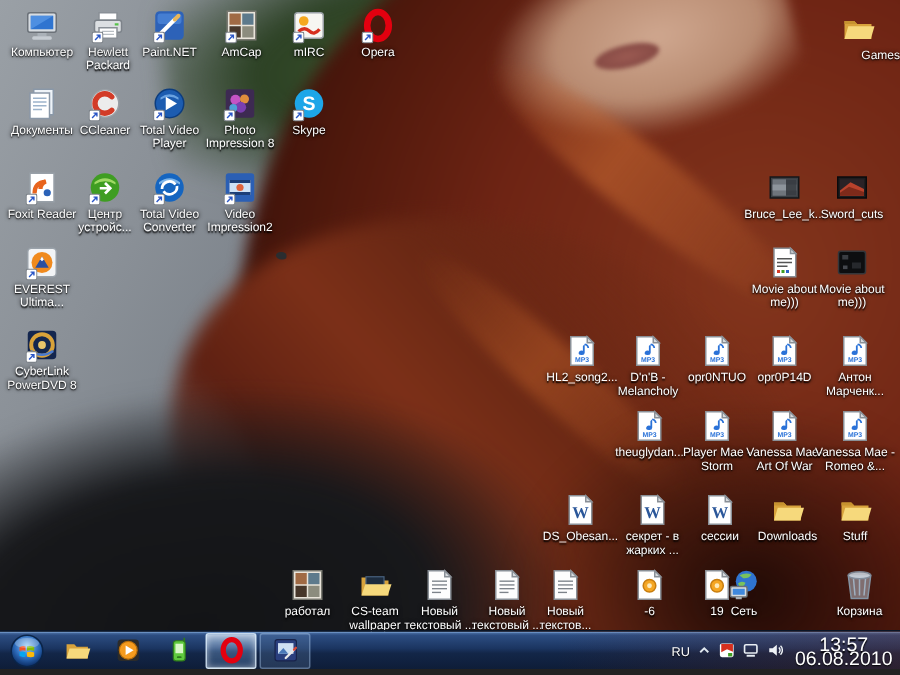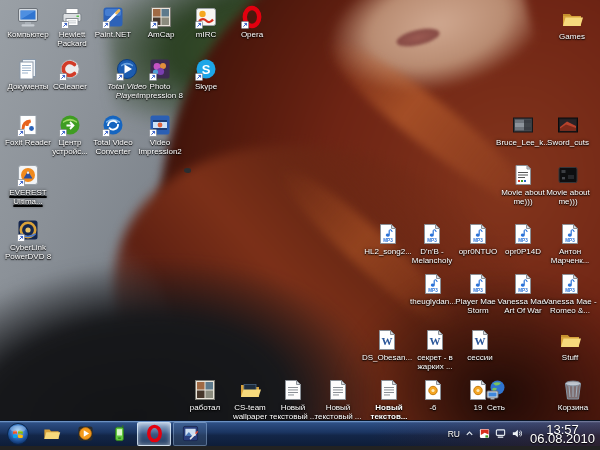--- a/index.html
+++ b/index.html
@@ -168,21 +168,21 @@
           </svg>
           <span class="sc">
             <svg viewBox="0 0 10 10">
               <rect x="0.5" y="0.5" width="9" height="9" rx="1.5" fill="#fff" stroke="#7d838a" stroke-width="1"></rect>
               <path d="M3 7 L7 3 M4.2 3 L7 3 L7 5.8" stroke="#2a56c6" stroke-width="1.2" fill="none"></path>
             </svg>
           </span>
         </div>
         <div class="dlabel">Opera</div>
       </div>
-      <div class="dicon" style="left: 544px; top: 7px;">
+      <div class="dicon" style="left: 544px; top: 7px; text-align: right;">
         <div class="glyph">
           <svg viewBox="0 0 24 24">
             <path d="M3 7 L3 19 L21 19 L21 9 L11.5 9 L9.5 7 Z" fill="#d8a33c"></path>
             <path d="M3 7 L9.5 7 L11.5 9 L3 9 Z" fill="#c6922f"></path>
             <path d="M3 19 L5.5 10.5 L23 10.5 L20.5 19 Z" fill="#f6d97c"></path>
           </svg>
         </div>
         <div class="dlabel">Games</div>
       </div>
       <div class="dicon" style="left: 0px; top: 57px;">
@@ -206,21 +206,21 @@
           </svg>
           <span class="sc">
             <svg viewBox="0 0 10 10">
               <rect x="0.5" y="0.5" width="9" height="9" rx="1.5" fill="#fff" stroke="#7d838a" stroke-width="1"></rect>
               <path d="M3 7 L7 3 M4.2 3 L7 3 L7 5.8" stroke="#2a56c6" stroke-width="1.2" fill="none"></path>
             </svg>
           </span>
         </div>
         <div class="dlabel">CCleaner</div>
       </div>
-      <div class="dicon" style="left: 99px; top: 57px; font-style: italic;">
+      <div class="dicon" style="left: 85px; top: 57px;">
         <div class="glyph">
           <svg viewBox="0 0 24 24">
             <circle cx="12" cy="12" r="9.5" fill="#1c5cb0" stroke="#0d3d7e"></circle>
             <path d="M6 8 Q12 3.5 18 8 L18 9.5 Q12 5.5 6 9.5 Z" fill="#7db4ee" opacity=".8"></path>
             <path d="M9.5 7.5 L17 12 L9.5 16.5 Z" fill="#fff"></path>
           </svg>
           <span class="sc">
             <svg viewBox="0 0 10 10">
               <rect x="0.5" y="0.5" width="9" height="9" rx="1.5" fill="#fff" stroke="#7d838a" stroke-width="1"></rect>
               <path d="M3 7 L7 3 M4.2 3 L7 3 L7 5.8" stroke="#2a56c6" stroke-width="1.2" fill="none"></path>
@@ -343,21 +343,21 @@
         <div class="glyph">
           <svg viewBox="0 0 24 24">
             <rect x="2.5" y="5" width="19" height="14" fill="#1c1c1e" stroke="#0a0a0c"></rect>
             <rect x="4" y="6.5" width="16" height="11" fill="#2a2226"></rect>
             <path d="M4 14 L11 8.5 L20 13 L20 17.5 L4 17.5 Z" fill="#b8422c"></path>
             <path d="M4 15.5 L10 11.5 L20 15 L20 17.5 L4 17.5 Z" fill="#7e2a1a"></path>
           </svg>
         </div>
         <div class="dlabel">Sword_cuts</div>
       </div>
-      <div class="dicon" style="left: 0px; top: 163px; text-decoration: underline;">
+      <div class="dicon" style="left: 0px; top: 163px;">
         <div class="glyph">
           <svg viewBox="0 0 24 24">
             <rect x="2.5" y="2.5" width="19" height="19" rx="2.5" fill="#f2f4f6" stroke="#9aa2aa"></rect>
             <circle cx="12" cy="12" r="7" fill="#f08a1e"></circle>
             <path d="M7.5 15.5 L12 8 L16.5 15.5 Z" fill="#2a4fa0"></path>
             <path d="M10.8 10 L12 8 L13.2 10 L12 11.2 Z" fill="#fff"></path>
           </svg>
           <span class="sc">
             <svg viewBox="0 0 10 10">
               <rect x="0.5" y="0.5" width="9" height="9" rx="1.5" fill="#fff" stroke="#7d838a" stroke-width="1"></rect>
@@ -541,20 +541,30 @@
       <div class="dicon" style="left: 452px; top: 328px;">
         <div class="glyph">
           <svg viewBox="0 0 24 24">
             <path d="M4.5 2.5 L15.5 2.5 L19.5 6.5 L19.5 21.5 L4.5 21.5 Z" fill="#fff" stroke="#8a9097"></path>
             <path d="M15.5 2.5 L15.5 6.5 L19.5 6.5 Z" fill="#d6dade" stroke="#8a9097"></path>
             <text x="12" y="17" font-size="11" font-family="Liberation Serif, serif" font-weight="bold" fill="#2b579a" text-anchor="middle">W</text>
           </svg>
         </div>
         <div class="dlabel">сессии</div>
       </div>
+      <div class="dicon" style="left: 497px; top: 328px;">
+        <div class="glyph">
+          <svg viewBox="0 0 24 24">
+            <path d="M3 7 L3 19 L21 19 L21 9 L11.5 9 L9.5 7 Z" fill="#d8a33c"></path>
+            <path d="M3 7 L9.5 7 L11.5 9 L3 9 Z" fill="#c6922f"></path>
+            <path d="M3 19 L5.5 10.5 L23 10.5 L20.5 19 Z" fill="#f6d97c"></path>
+          </svg>
+        </div>
+        <div class="dlabel">Downloads</div>
+      </div>
       <div class="dicon" style="left: 542px; top: 328px;">
         <div class="glyph">
           <svg viewBox="0 0 24 24">
             <path d="M3 7 L3 19 L21 19 L21 9 L11.5 9 L9.5 7 Z" fill="#d8a33c"></path>
             <path d="M3 7 L9.5 7 L11.5 9 L3 9 Z" fill="#c6922f"></path>
             <path d="M3 19 L5.5 10.5 L23 10.5 L20.5 19 Z" fill="#f6d97c"></path>
           </svg>
         </div>
         <div class="dlabel">Stuff</div>
       </div>
@@ -599,21 +609,21 @@
             <path d="M4.5 2.5 L15.5 2.5 L19.5 6.5 L19.5 21.5 L4.5 21.5 Z" fill="#fdfdfd" stroke="#8a9097"></path>
             <path d="M15.5 2.5 L15.5 6.5 L19.5 6.5 Z" fill="#d6dade" stroke="#8a9097"></path>
             <rect x="7" y="9" width="10" height="0.9" fill="#7d838a"></rect>
             <rect x="7" y="11.5" width="10" height="0.9" fill="#7d838a"></rect>
             <rect x="7" y="14" width="10" height="0.9" fill="#7d838a"></rect>
             <rect x="7" y="16.5" width="6" height="0.9" fill="#7d838a"></rect>
           </svg>
         </div>
         <div class="dlabel">Новый текстовый ...</div>
       </div>
-      <div class="dicon" style="left: 361px; top: 378px; font-weight: bold;">
+      <div class="dicon" style="left: 349px; top: 378px;">
         <div class="glyph">
           <svg viewBox="0 0 24 24">
             <path d="M4.5 2.5 L15.5 2.5 L19.5 6.5 L19.5 21.5 L4.5 21.5 Z" fill="#fdfdfd" stroke="#8a9097"></path>
             <path d="M15.5 2.5 L15.5 6.5 L19.5 6.5 Z" fill="#d6dade" stroke="#8a9097"></path>
             <rect x="7" y="9" width="10" height="0.9" fill="#7d838a"></rect>
             <rect x="7" y="11.5" width="10" height="0.9" fill="#7d838a"></rect>
             <rect x="7" y="14" width="10" height="0.9" fill="#7d838a"></rect>
             <rect x="7" y="16.5" width="6" height="0.9" fill="#7d838a"></rect>
           </svg>
         </div>

